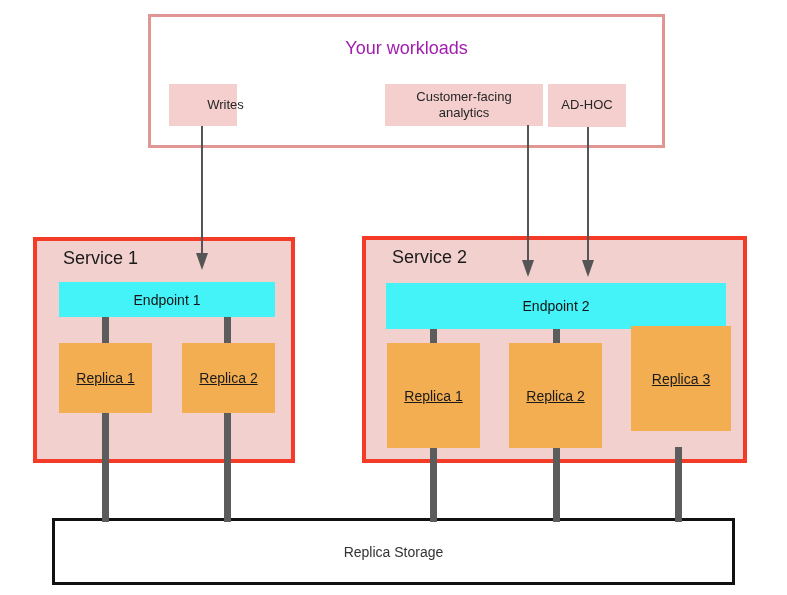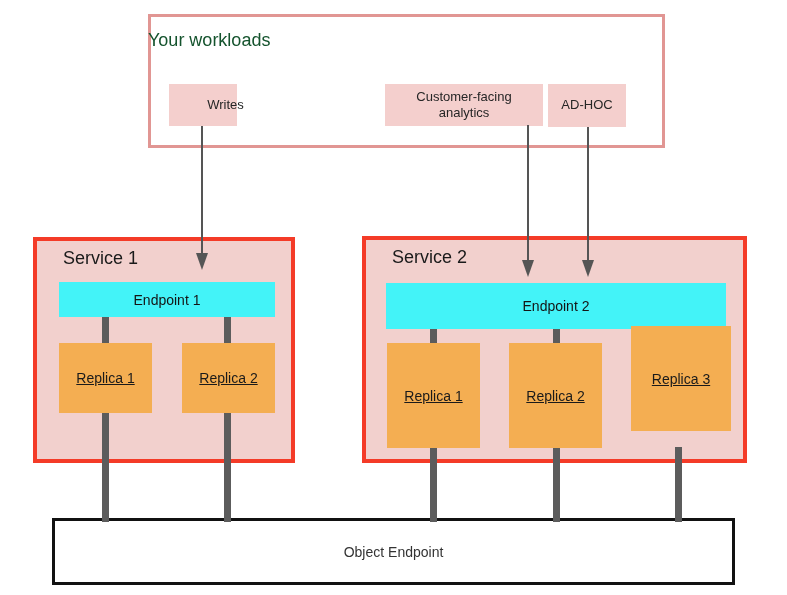--- a/index.html
+++ b/index.html
@@ -4,22 +4,22 @@
 <style>
   html,body{margin:0;padding:0;background:#ffffff;}
   body{font-family:"Liberation Sans", sans-serif; color:var(--text,#1f1f1f);}
   #stage{position:relative;width:787px;height:595px;background:#fff;overflow:hidden;}
 
   .abs{position:absolute;box-sizing:border-box;}
 
   
   .workloads-box{left:148px;top:14px;width:517px;height:134px;
     border:3px solid var(--workloads-border,#e19693);background:#fff;z-index:1;}
-  .workloads-title{left:148px;top:30px;width:517px;text-align:left;
-    font-size:18px;color:#14532d;z-index:2;}
+  .workloads-title{left:148px;top:38px;width:517px;text-align:center;
+    font-size:18px;color:#a21caf;z-index:2;}
   .wl-item{background:var(--workload-box-fill,#f4cfcd);z-index:2;
     display:flex;align-items:center;justify-content:center;text-align:center;
     font-size:13px;color:#262626;line-height:1.25;}
   .wl-writes{left:169px;top:84px;width:68px;height:42px;padding-left:45px;}
   .wl-analytics{left:385px;top:84px;width:158px;height:42px;}
   .wl-analytics .wl-label{max-width:126px;}
   .wl-adhoc{left:548px;top:84px;width:78px;height:43px;}
 
   
   .arrow-line{width:2px;background:var(--arrow,#555555);z-index:3;}
@@ -131,16 +131,16 @@
     <span>Replica 2</span>
   </div>
   <div class="abs replica r23">
     <span>Replica 3</span>
   </div>
   <div class="abs conn c22a"></div>
   <div class="abs conn c22b"></div>
   <div class="abs conn c22c"></div>
 
   <div class="abs storage-box">
-    <span>Object Endpoint</span>
+    <span>Replica Storage</span>
   </div>
 
 </div>
 
 </body></html>

